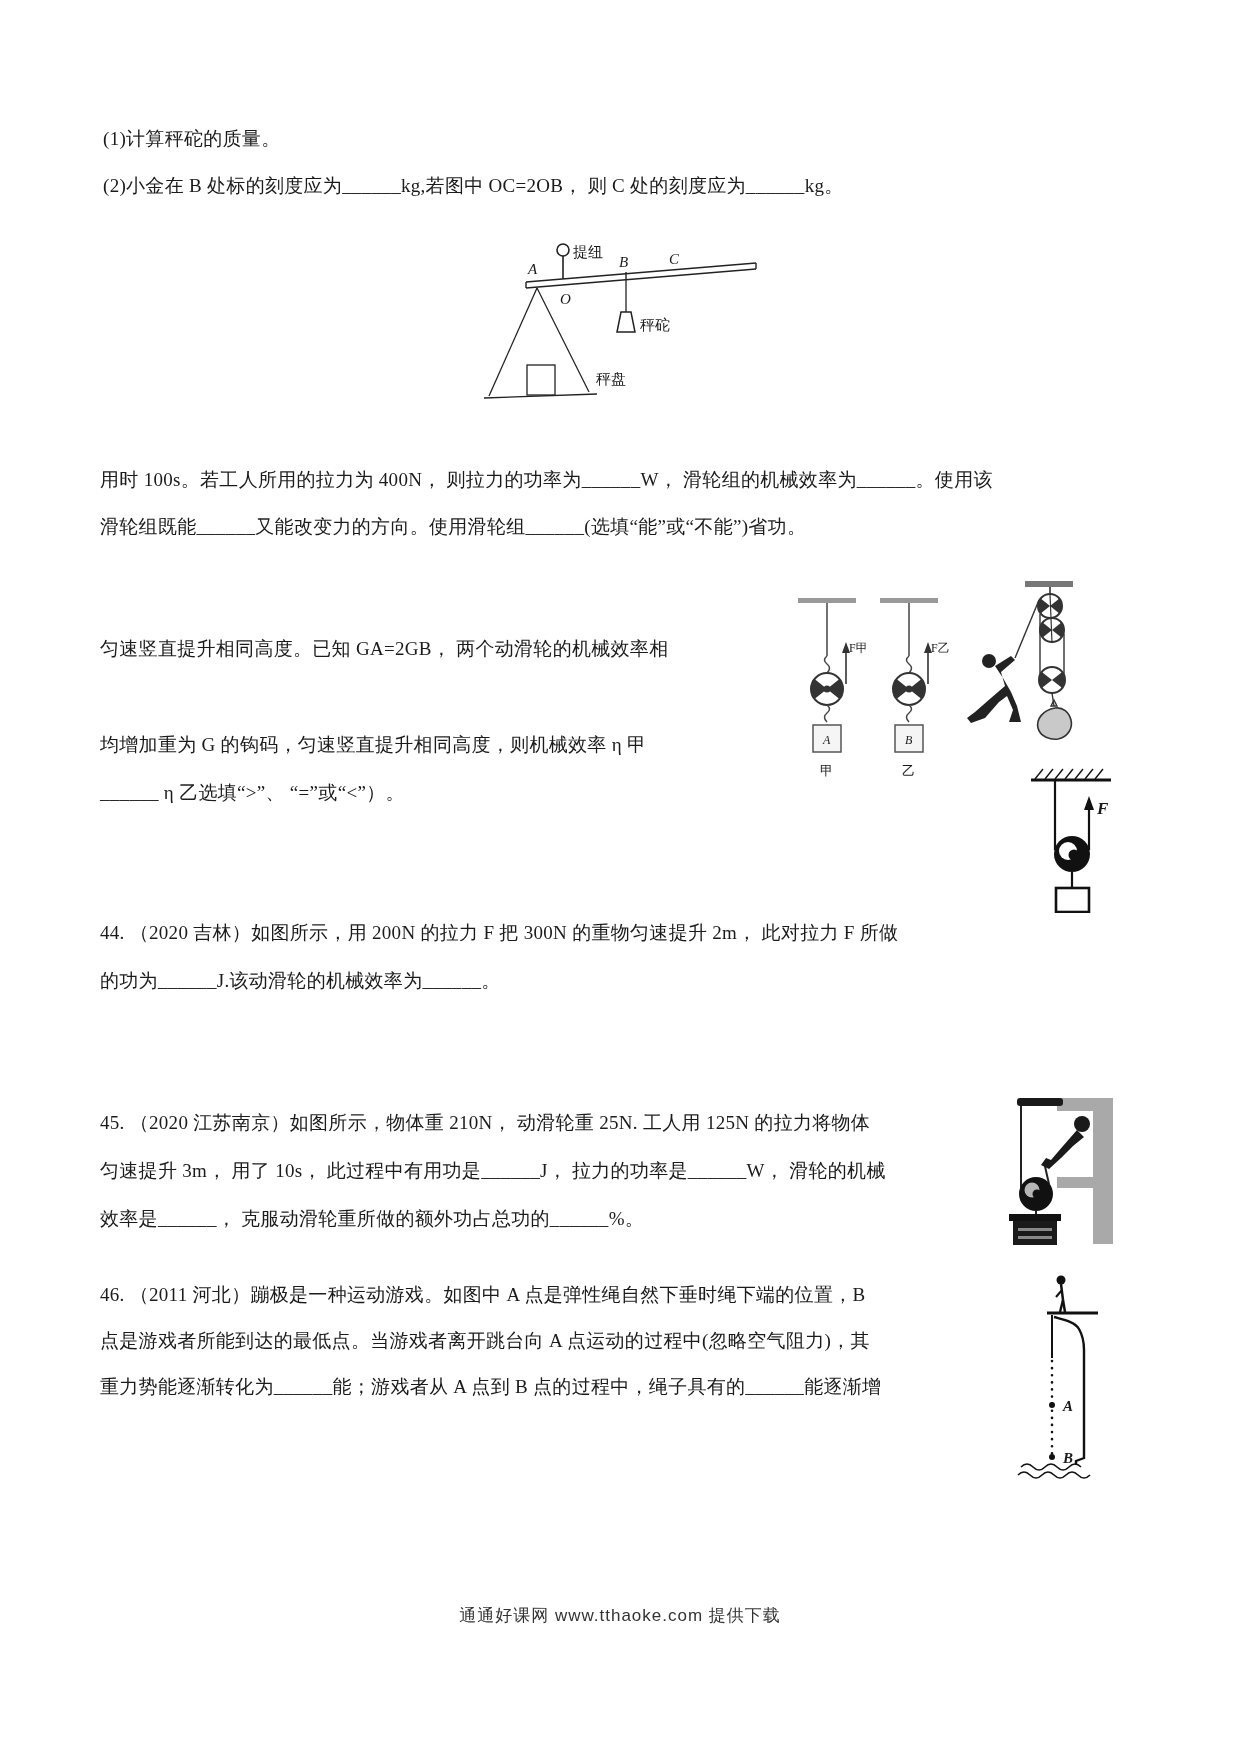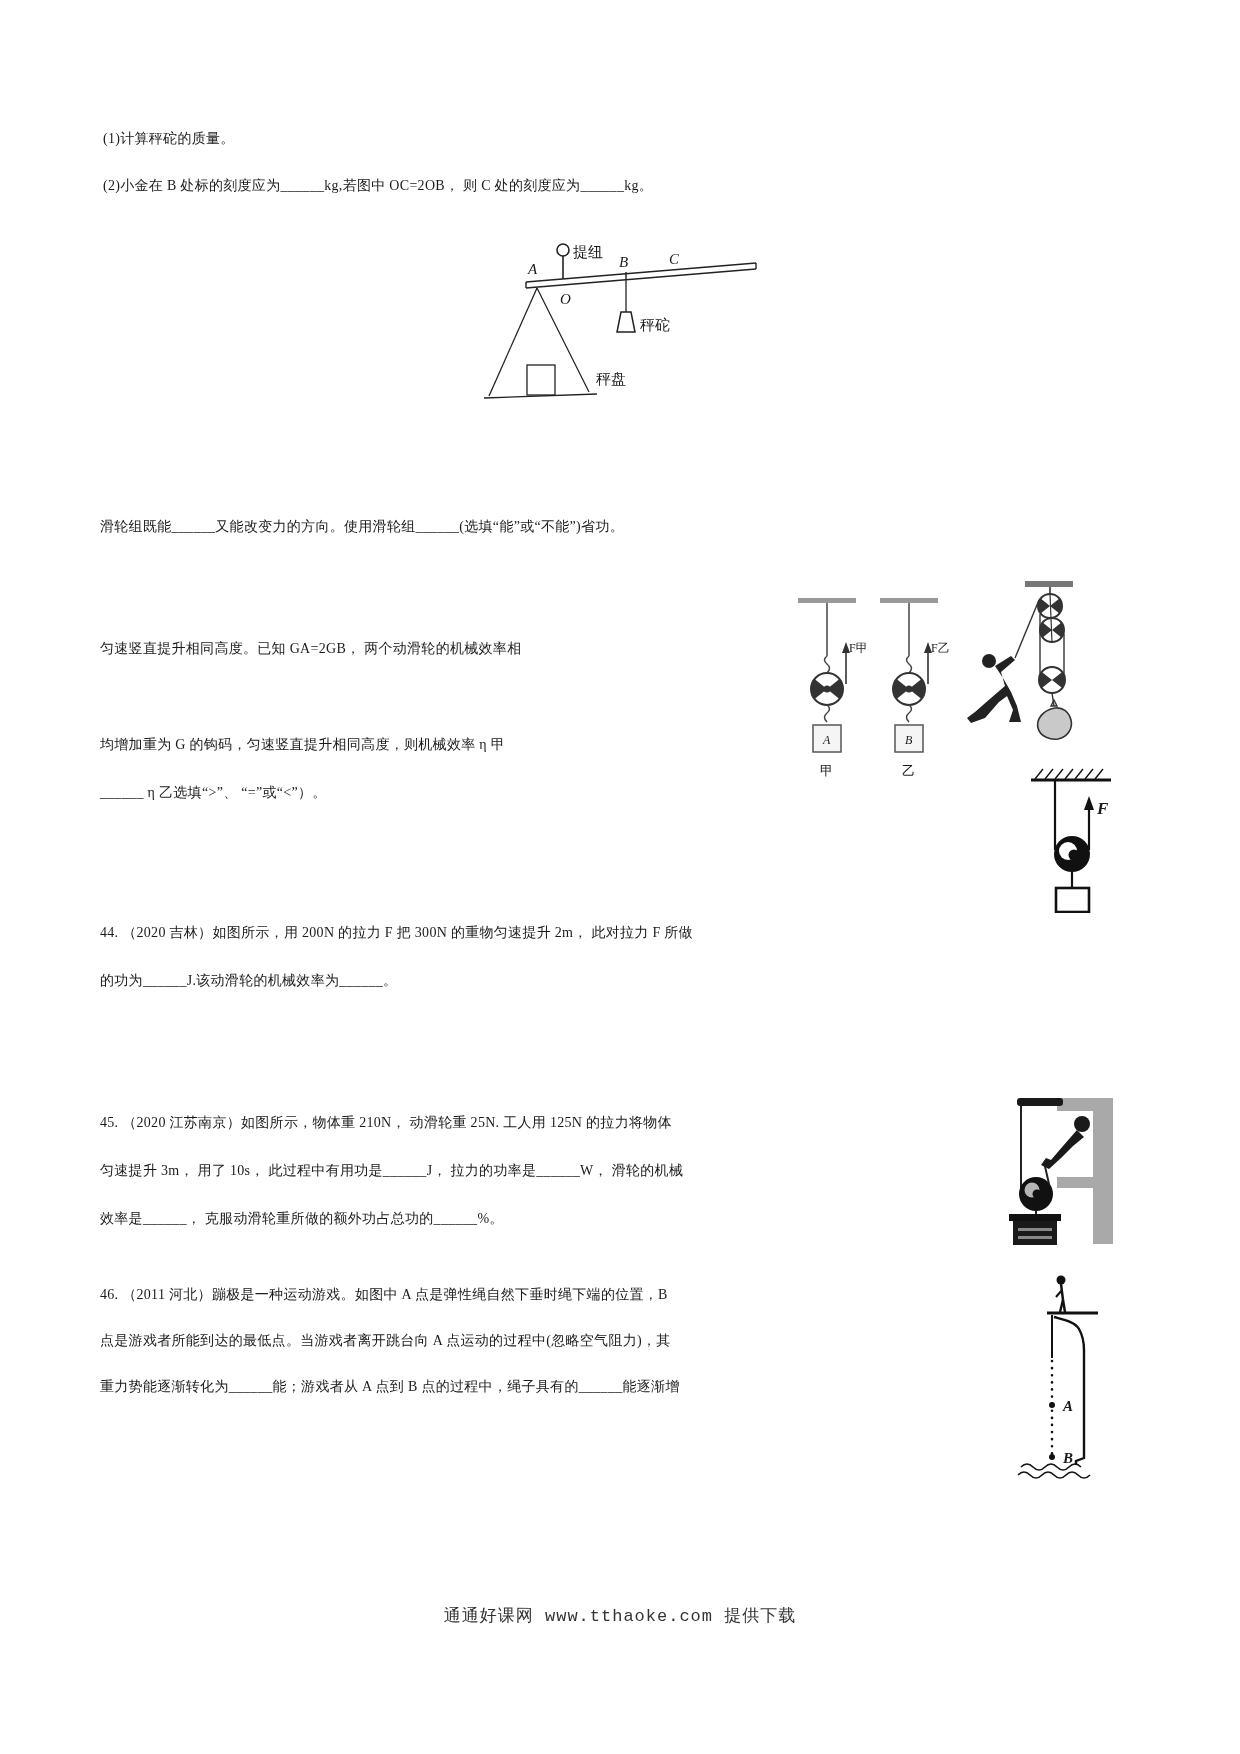--- a/index.html
+++ b/index.html
@@ -1,24 +1,24 @@
 <!DOCTYPE html>
 <html><head>
 <meta charset="utf-8">
 <style>
   html,body{margin:0;padding:0;background:#e8e8e8;}
   .page{
     position:relative;width:1240px;height:1754px;background:#ffffff;margin:0 auto;
     font-family:"Liberation Serif","DejaVu Serif",serif;color:#1b1b1b;overflow:hidden;
   }
-  .tl{position:absolute;font-size:14px;line-height:26px;white-space:nowrap;letter-spacing:.3px;}
+  .tl{position:absolute;font-size:19px;line-height:26px;white-space:nowrap;letter-spacing:.3px;}
   .fig{position:absolute;}
   .footer{
     position:absolute;left:0;top:1604px;width:100%;text-align:center;
-    font-family:Liberation Mono, monospace;font-size:17px;color:#333;
+    font-family:Liberation Sans, sans-serif;font-size:17px;color:#333;
     letter-spacing:1px;
   }
   svg text{font-family:"Liberation Serif","DejaVu Serif",serif;fill:#1b1b1b;}
   .it{font-style:italic;}
 </style>
 </head>
 <body>
 
 <div class="page">
 
@@ -49,20 +49,21 @@
     </g>
     <g>
       <line x1="57" y1="60" x2="9" y2="168" stroke="#222" stroke-width="1.3"></line>
       <line x1="57" y1="60" x2="109" y2="164" stroke="#222" stroke-width="1.3"></line>
       <line x1="4" y1="170" x2="117" y2="166" stroke="#222" stroke-width="1.3"></line>
       <rect x="47" y="137" width="28" height="30" fill="none" stroke="#222" stroke-width="1.3"></rect>
       <text x="116" y="156" font-size="15">秤盘</text>
     </g>
   </svg>
 
+  <div class="tl" style="left:100px;top:467px">用时 100s。若工人所用的拉力为 400N， 则拉力的功率为______W， 滑轮组的机械效率为______。使用该</div>
   <div class="tl" style="left:100px;top:514px">滑轮组既能______又能改变力的方向。使用滑轮组______(选填“能”或“不能”)省功。</div>
 
   <div class="tl" style="left:100px;top:636px">匀速竖直提升相同高度。已知 GA=2GB， 两个动滑轮的机械效率相</div>
   <div class="tl" style="left:100px;top:780px">______ η 乙选填“&gt;”、 “=”或“&lt;”）。</div>
   <div class="tl" style="left:100px;top:732px">均增加重为 G 的钩码，匀速竖直提升相同高度，则机械效率 η 甲</div>
 
   <svg class="fig" style="left:790px;top:592px" width="170" height="190" viewBox="0 0 170 190">
 
     <g>
       <rect x="8" y="6" width="58" height="5" fill="#999"></rect>

